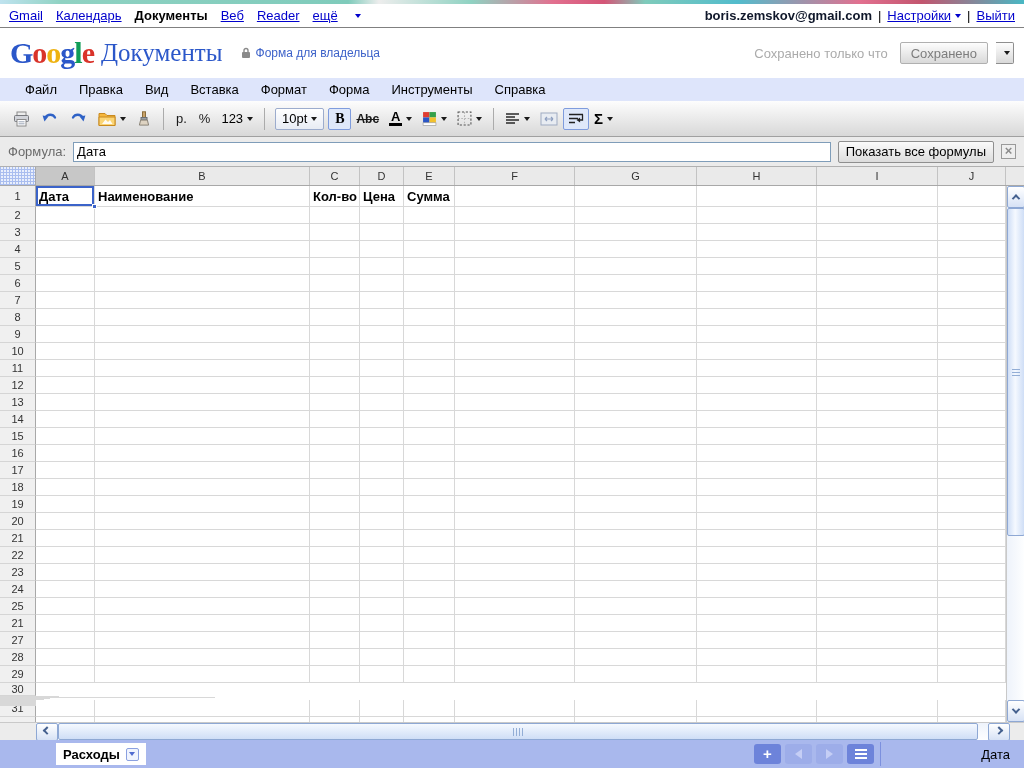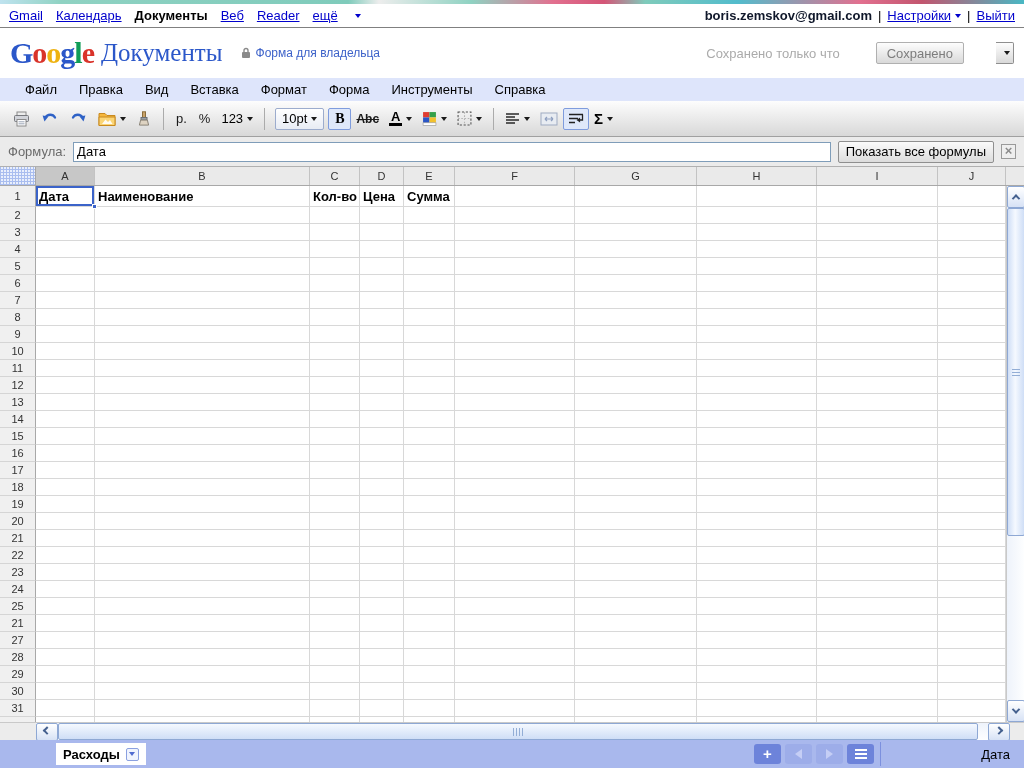--- a/index.html
+++ b/index.html
@@ -24,21 +24,21 @@
     border-right:3.5px solid transparent; border-top:4px solid #1a1a1a; margin-left:4px; }
   .dd.blue { border-top-color:#0000cc; }
 
   
   .doc-header { height:50px; display:flex; align-items:center; padding:0 10px; background:#fff; }
   .logo { font-family:"Liberation Serif", serif; font-size:30px; font-weight:bold; letter-spacing:-1px; }
   .logo-product { font-family:"Liberation Serif", serif; font-size:25px; color:#2b57c9; margin-left:7px; }
   .doc-title { font-size:19px; color:#000; margin-left:20px; white-space:nowrap; }
   .privacy { display:flex; align-items:center; margin-left:18px; gap:5px; }
   .privacy-label { color:#3d62c9; font-size:12px; }
-  .hdr-right { margin-left:auto; display:flex; align-items:center;gap:24px; }
+  .hdr-right { margin-left:auto; display:flex; align-items:center; }
   .save-status { color:#ababab; font-size:13px; margin-right:12px; white-space:nowrap; }
   .btn { background:linear-gradient(#fdfdfd,#d9d9d9); border:1px solid #8f8f8f; border-radius:2px;
     height:22px; display:flex; align-items:center; padding:0 10px; font-size:13px; cursor:pointer; }
   .btn.disabled { color:#7d7d7d; border-color:#b0b0b0; }
   .share-group { display:flex; margin-left:8px; }
   .share-main { font-weight:bold; gap:4px; border-radius:2px 0 0 2px; }
   .share-arrow { width:18px; padding:0; justify-content:center; border-left:none; border-radius:0 2px 2px 0; display:flex; align-items:center; }
 
   
   .menu-bar { height:23px; background:#dee5fb; display:flex; align-items:center; padding-left:14px; }
@@ -701,21 +701,21 @@
           <div class="cell" style="width: 215px;"></div>
           <div class="cell" style="width: 50px;"></div>
           <div class="cell" style="width: 44px;"></div>
           <div class="cell" style="width: 51px;"></div>
           <div class="cell" style="width: 120px;"></div>
           <div class="cell" style="width: 122px;"></div>
           <div class="cell" style="width: 120px;"></div>
           <div class="cell" style="width: 121px;"></div>
           <div class="cell" style="width: 68px;"></div>
         </div>
-        <div class="grid-row" style="height: 17px;">
+        <div class="grid-row" style="height: 17px; flex-direction: column;">
           <div class="row-h">30</div>
           <div class="cell" style="width: 59px;"></div>
           <div class="cell" style="width: 215px;"></div>
           <div class="cell" style="width: 50px;"></div>
           <div class="cell" style="width: 44px;"></div>
           <div class="cell" style="width: 51px;"></div>
           <div class="cell" style="width: 120px;"></div>
           <div class="cell" style="width: 122px;"></div>
           <div class="cell" style="width: 120px;"></div>
           <div class="cell" style="width: 121px;"></div>

